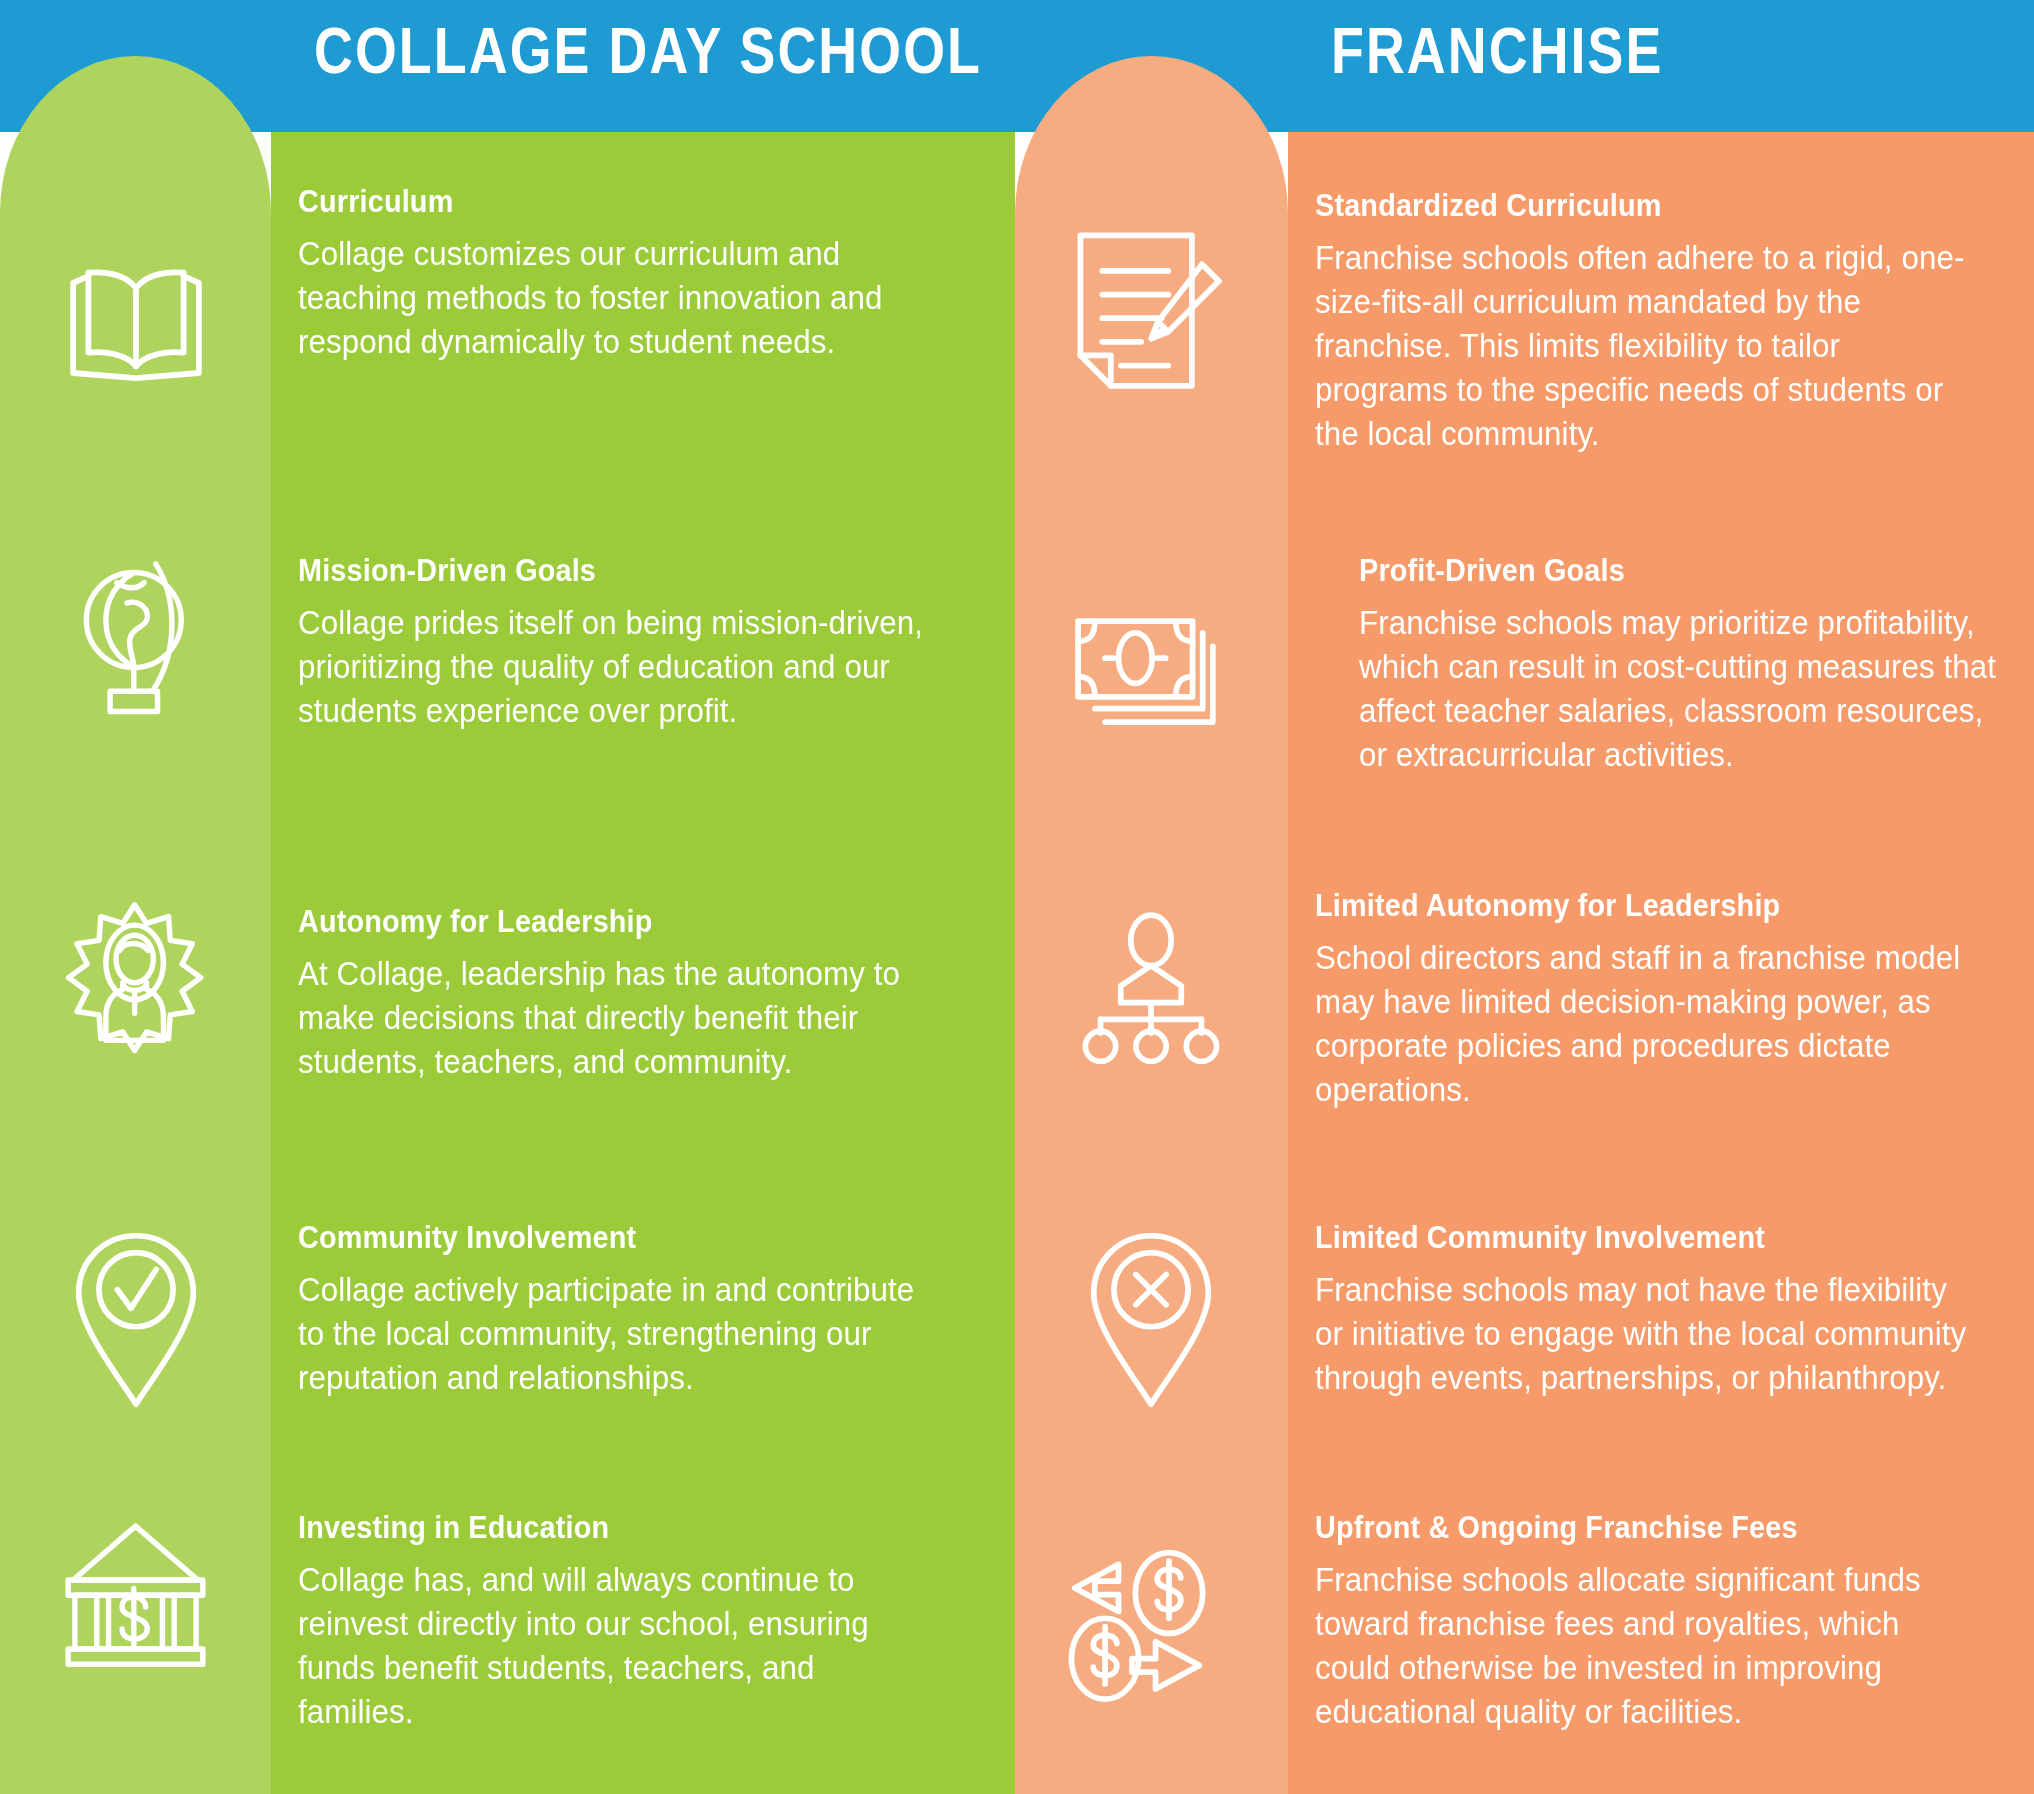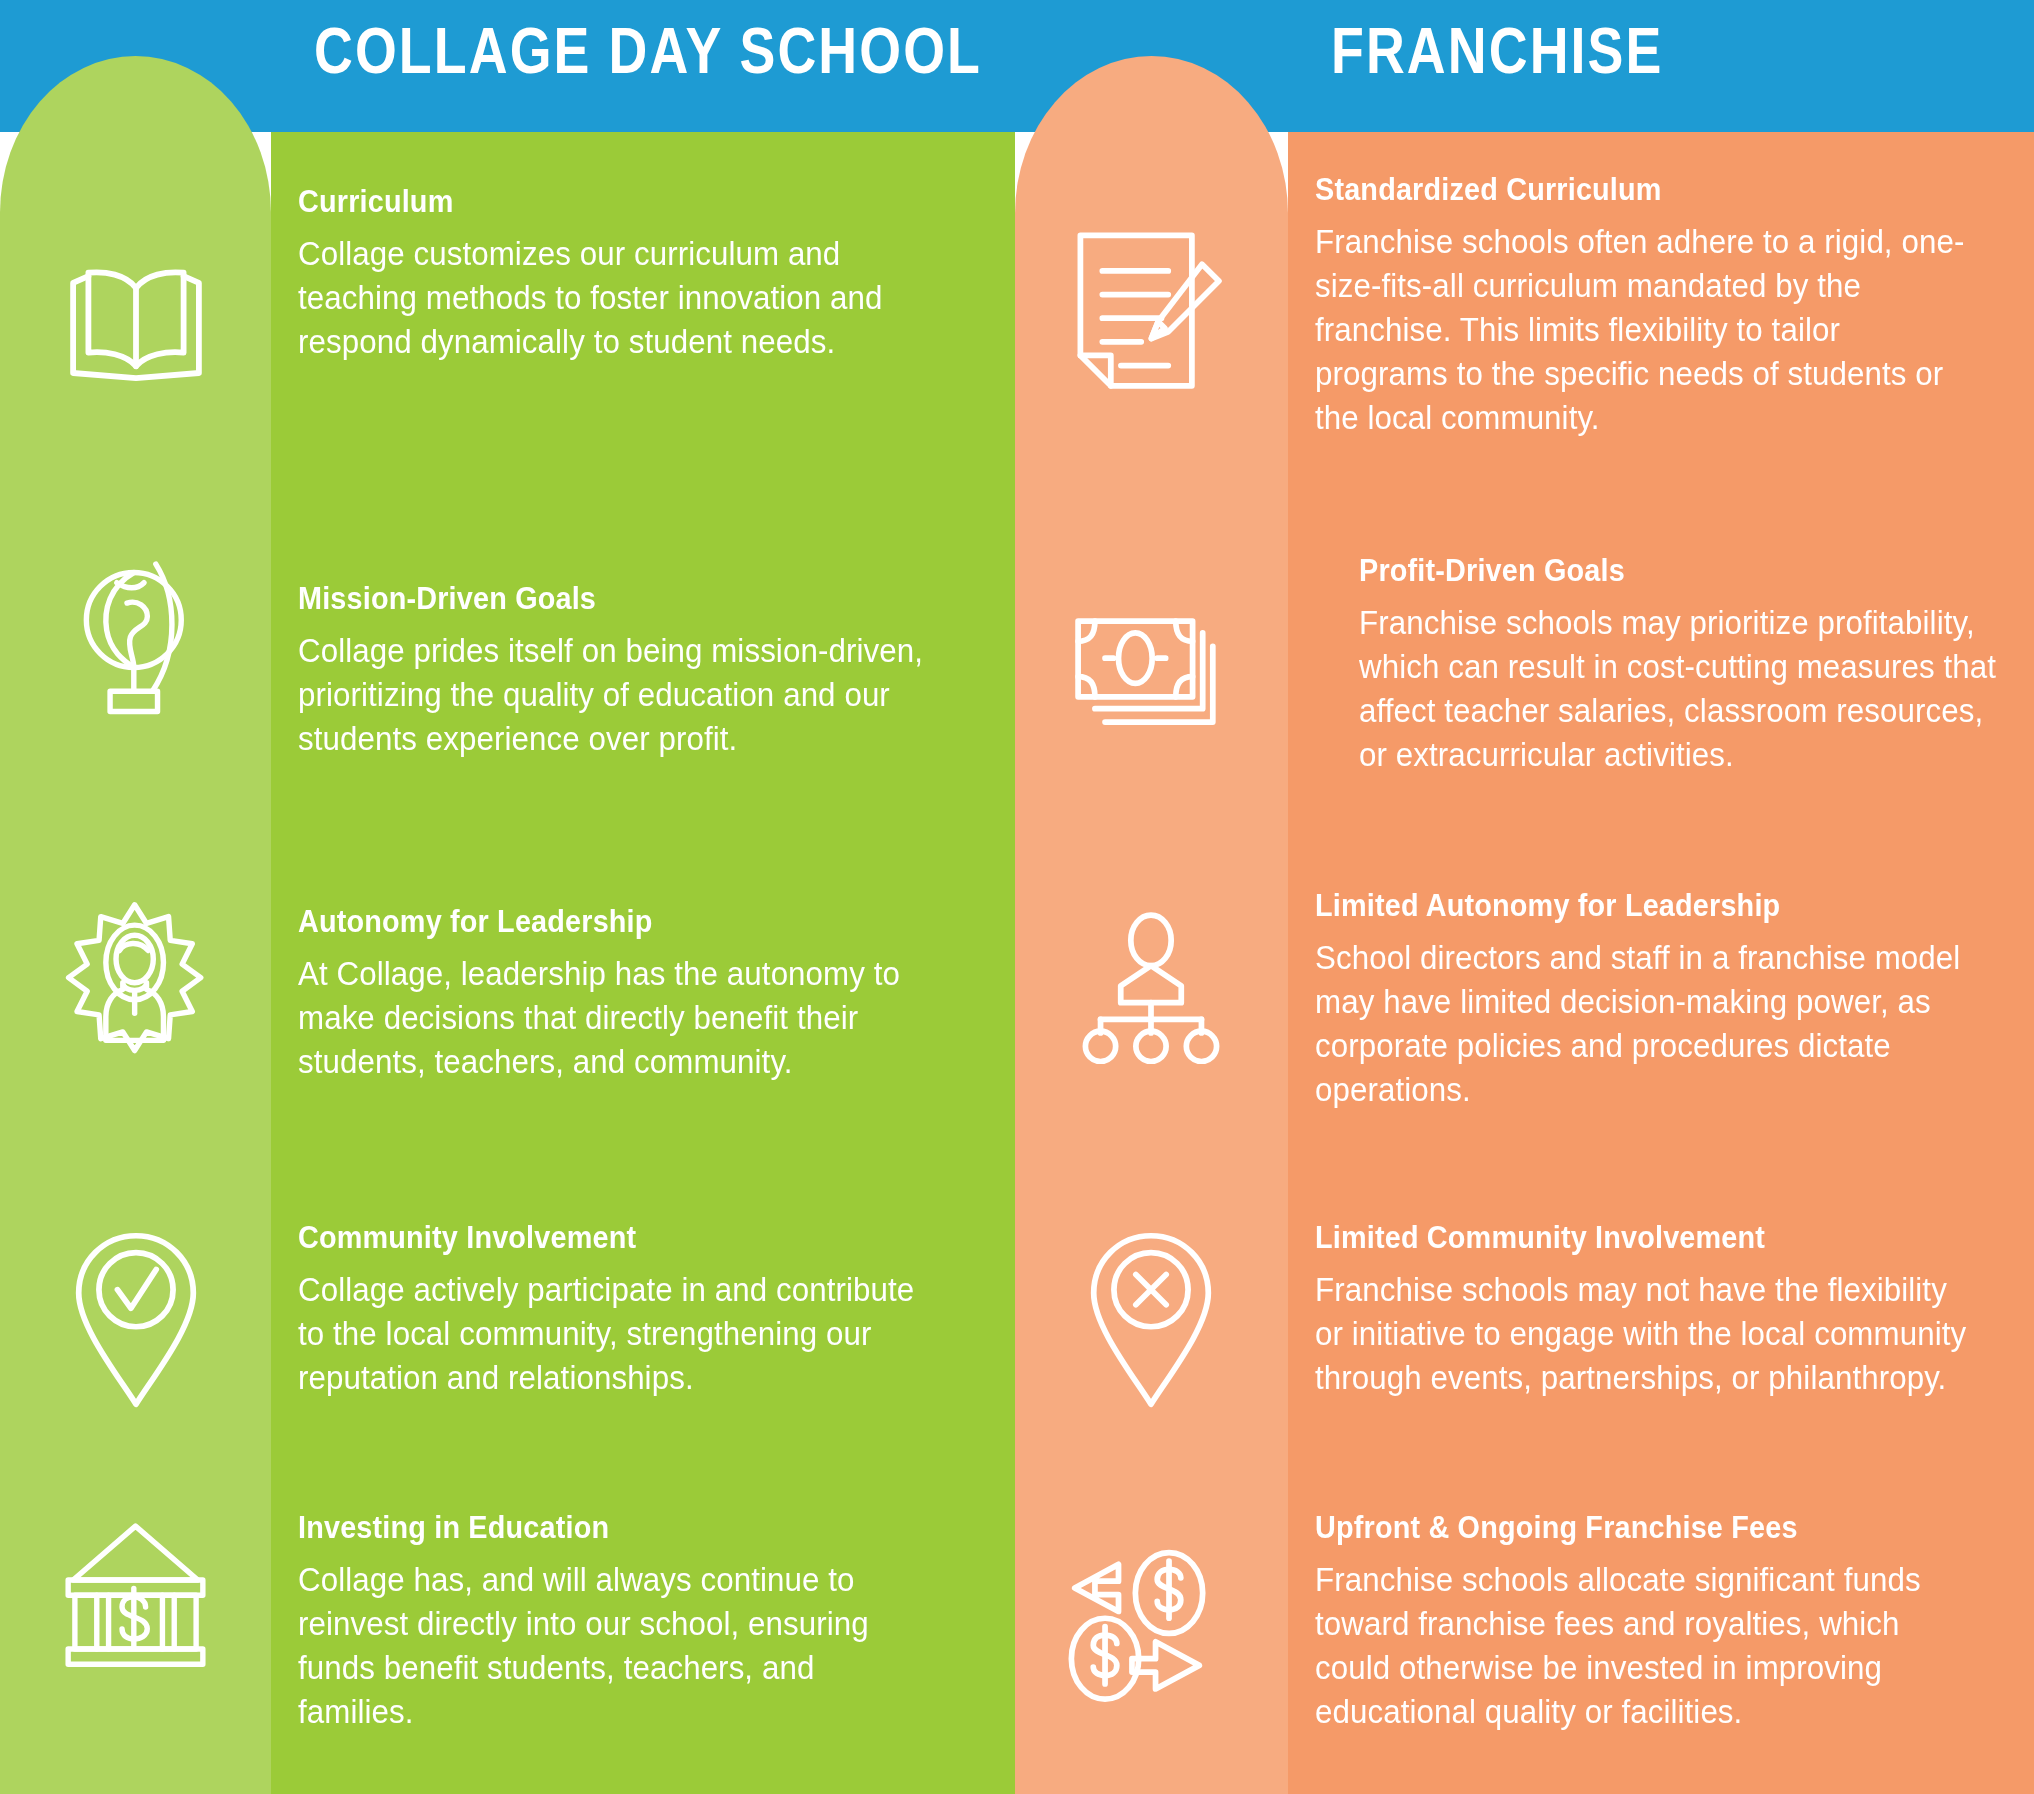--- a/index.html
+++ b/index.html
@@ -86,21 +86,21 @@
       <svg width="153" height="161" viewBox="0 0 90 95" fill="none" stroke="#ffffff" stroke-width="3.2" stroke-linejoin="round" stroke-linecap="round">
         <circle cx="44" cy="36" r="28"></circle>
         <path d="M44 8 C30 16,26 30,28 42 C30 54,38 60,44 64"></path>
         <path d="M34 14 C40 18,46 18,50 14"></path>
         <path d="M40 26 C46 24,52 28,52 34 C52 40,44 40,42 46 C40 52,44 58,44 64"></path>
         <path d="M57 3 C69 22,71 54,55 78"></path>
         <path d="M44 64 L44 78"></path>
         <rect x="30" y="78" width="28" height="12"></rect>
       </svg>
     </div>
-    <div class="text-cell" style="top:581px;">
+    <div class="text-cell" style="top:553px;">
       <p class="card-title">Mission-Driven Goals</p>
       <p class="card-body">Collage prides itself on being mission-driven, prioritizing the quality of education and our students experience over profit.</p>
     </div>
   </div>
 
   <div class="row L">
     <div class="icon-cell" style="top:898px;">
       <svg width="161" height="161" viewBox="0 0 95 95" fill="none" stroke="#ffffff" stroke-width="3.2" stroke-linejoin="round" stroke-linecap="round">
         <path d="M47 4 L54 15 L67 11 L68 25 L81 27 L75 39 L86 47 L75 55 L81 67 L68 69 L67 83 L54 79 L47 90 L40 79 L27 83 L26 69 L13 67 L19 55 L8 47 L19 39 L13 27 L26 25 L27 11 L40 15 Z"></path>
         <ellipse cx="47" cy="38" rx="17" ry="22"></ellipse>
@@ -151,21 +151,21 @@
   <div class="row R">
     <div class="icon-cell" style="top:227px;">
       <svg width="161" height="174" viewBox="0 0 95 103" fill="none" stroke="#ffffff" stroke-width="3.4" stroke-linejoin="round" stroke-linecap="round">
         <path d="M14 5 L72 5 L72 94 L24 94 L6 76 L6 5 Z"></path>
         <path d="M6 76 L24 76 L24 94"></path>
         <path d="M19 26 L58 26 M19 40 L58 40 M19 54 L54 54 M19 68 L42 68 M30 82 L58 82"></path>
         <path d="M78 22 L88 32 L58 62 L48 66 L52 56 Z"></path>
         <path d="M48 66 L52 56 L56 60 Z"></path>
       </svg>
     </div>
-    <div class="text-cell" style="top:172px;">
+    <div class="text-cell" style="top:188px;">
       <p class="card-title">Standardized Curriculum</p>
       <p class="card-body">Franchise schools often adhere to a rigid, one-size-fits-all curriculum mandated by the franchise. This limits flexibility to tailor programs to the specific needs of students or the local community.</p>
     </div>
   </div>
 
   <div class="row R">
     <div class="icon-cell" style="top:614px;">
       <svg width="165" height="127" viewBox="0 0 98 75" fill="none" stroke="#ffffff" stroke-width="3.4" stroke-linejoin="round" stroke-linecap="round">
         <rect x="6" y="4" width="68" height="45"></rect>
         <path d="M6 16 C13 16,16 12,16 4 M74 16 C67 16,64 12,64 4 M6 37 C13 37,16 41,16 49 M74 37 C67 37,64 41,64 49"></path>

